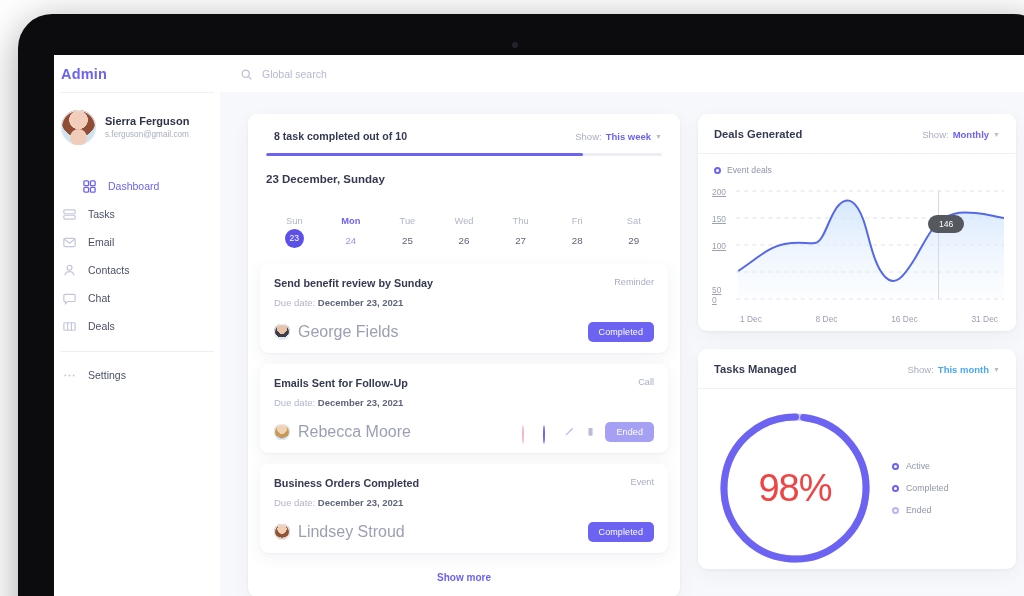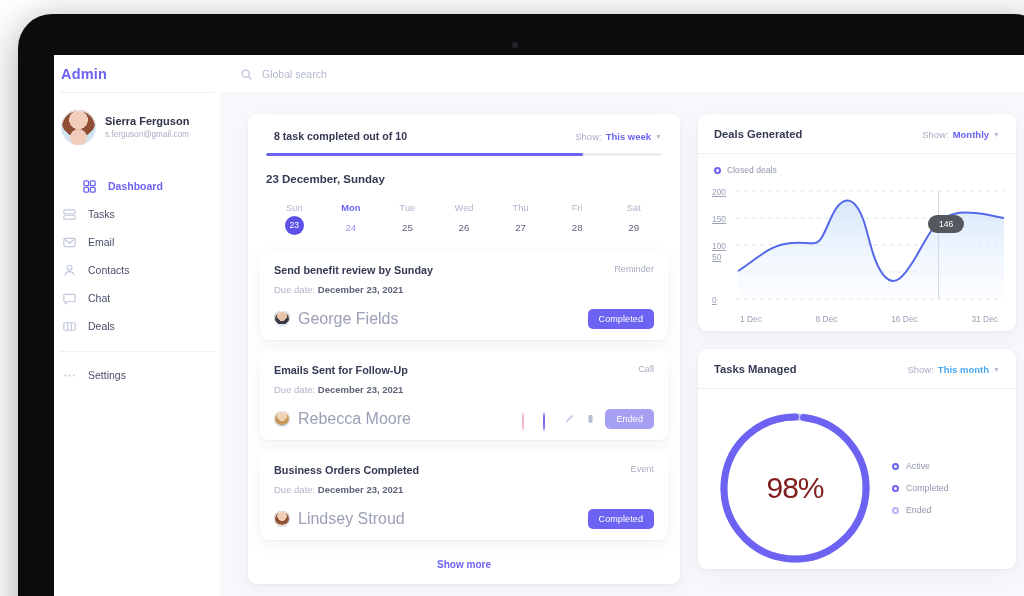--- a/index.html
+++ b/index.html
@@ -57,21 +57,21 @@
   }
   .profile-name { font-size: 11px; font-weight: bold; color: #2e3348; line-height: 1.35; }
   .profile-mail { font-size: 8.2px; color: #a9aec4; line-height: 1.5; }
 
   .nav { padding-top: 10px; }
   .nav-item {
     display: flex; align-items: center; gap: 11px;
     height: 28px; padding-left: 8px; cursor: pointer;
     font-size: 10.5px; color: #4a5068;
   }
-  .nav-item.active { color: #6c63f2; font-weight: bold; padding-left: 28px; }
+  .nav-item.active { color: #6c63f2; font-weight: normal; padding-left: 28px; }
   .nav-ico { width: 15px; height: 15px; flex: none; color: #c3c7dc; }
   .nav-item.active .nav-ico { color: #6c63f2; }
   .nav-ico svg { display: block; width: 15px; height: 15px; }
   .nav-sep { height: 1px; background: #eef0f5; margin: 11px 6px 9px; }
 
   
   .topbar {
     position: absolute; left: 166px; top: 0; right: 0; height: 37px;
     background: #fff; display: flex; align-items: center;
     padding-left: 20px;
@@ -110,21 +110,21 @@
   .showsel.blue b { color: #4aa8f0; }
   .caret { font-size: 7px; color: #b6bbd0; }
   .progress {
     height: 2.5px; border-radius: 2px; background: #edeef4; margin-top: 11px; overflow: hidden;
   }
   .progress > i { display: block; height: 100%; background: #6c63f2; border-radius: 2px; }
   .tp-date { font-size: 11.5px; font-weight: bold; color: #343a53; margin-top: 17px; }
 
   .week { display: flex; margin: 18px 18px 0 18px; }
   .day { flex: 1; text-align: center; }
-  .day .dn { font-size: 9.3px; color: #b0b5ca; }
+  .day .dn { font-size: 9.3px; color: #b0b5ca; margin-top: 13px; }
   .day .dd { font-size: 9.8px; color: #5e6479; margin-top: 9px; }
   .day.sel .dn { color: #b0b5ca; }
   .day.sel .dd {
     display: inline-flex; align-items: center; justify-content: center;
     width: 19px; height: 19px; border-radius: 50%;
     background: #5b50e8; color: #fff; font-size: 8.6px; margin-top: 3px;
   }
   .day.hl .dn { color: #6c63f2; font-weight: bold; }
   .day.hl .dd { color: #9a93ef; }
 
@@ -180,21 +180,21 @@
     background: #55585f; color: #fff; font-size: 8.6px;
     border-radius: 11px; padding: 4px 11px;
   }
   .cursor-hand { position: absolute; width: 13px; height: 16px; }
 
   
   .donut-wrap { display: flex; align-items: center; padding: 18px 0 0 16px; gap: 16px; }
   .donut { position: relative; width: 162px; height: 162px; flex: none; }
   .donut-num {
     position: absolute; inset: 0; display: flex; align-items: center; justify-content: center;
-    font-size: 30px; color: #7f1d1d; font-weight: normal; letter-spacing: -1px;
+    font-size: 38px; color: #ef4444; font-weight: normal; letter-spacing: -1px;
   }
   .donut-legend { display: flex; flex-direction: column; gap: 12px; }
   .dl-item { display: flex; align-items: center; gap: 7px; }
   .dl-txt { font-size: 8.8px; color: #8e94ab; text-align: center; }
 </style>
 </head>
 <body>
 
 <div id="stage">
   <div class="device-frame">
@@ -444,28 +444,28 @@
               <div class="card-title">Deals Generated</div>
               <div class="showsel">
                 <span>Show:</span>
                 <b>Monthly</b>
                 <span class="caret">▼</span>
               </div>
             </div>
 
             <div class="legend-top">
               <span class="lg-dot"></span>
-              <span class="lg-txt">Closed deals</span>
+              <span class="lg-txt">Event deals</span>
             </div>
 
             <div class="chart">
               <div class="ylab" style="top:6px">200</div>
               <div class="ylab" style="top:33px">150</div>
               <div class="ylab" style="top:60px">100</div>
-              <div class="ylab" style="top:71px">50</div>
+              <div class="ylab" style="top:104px">50</div>
               <div class="ylab" style="top:114px">0</div>
 
               <svg viewBox="0 0 300 130" preserveAspectRatio="none">
                 <defs>
                   <linearGradient id="areaGrad" x1="0" y1="0" x2="0" y2="1">
                     <stop offset="0%" stop-color="#cfe3fb" stop-opacity=".85"></stop>
                     <stop offset="100%" stop-color="#eaf4fe" stop-opacity=".15"></stop>
                   </linearGradient>
                 </defs>
                 <g stroke="#dfe2ee" stroke-width="1" stroke-dasharray="4 4">

